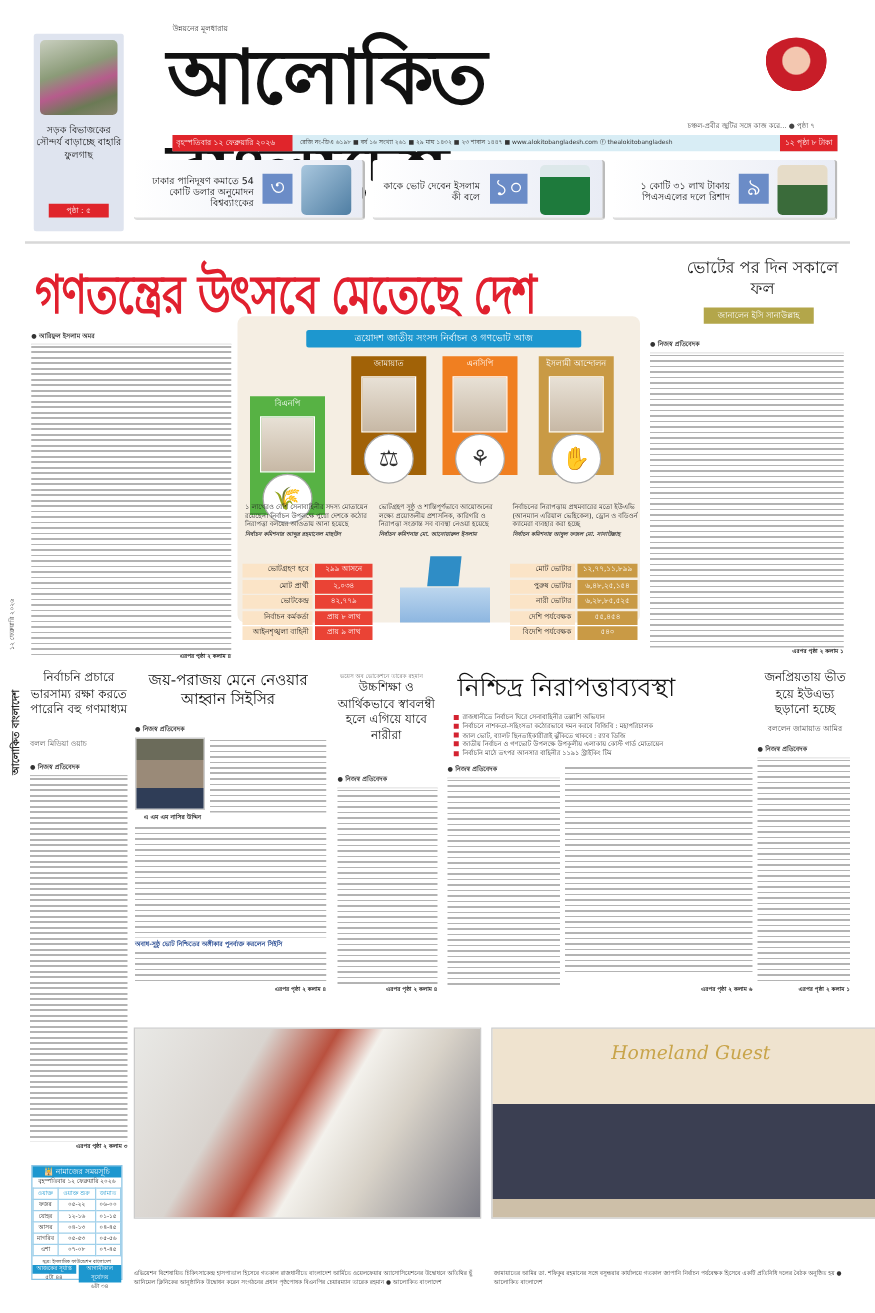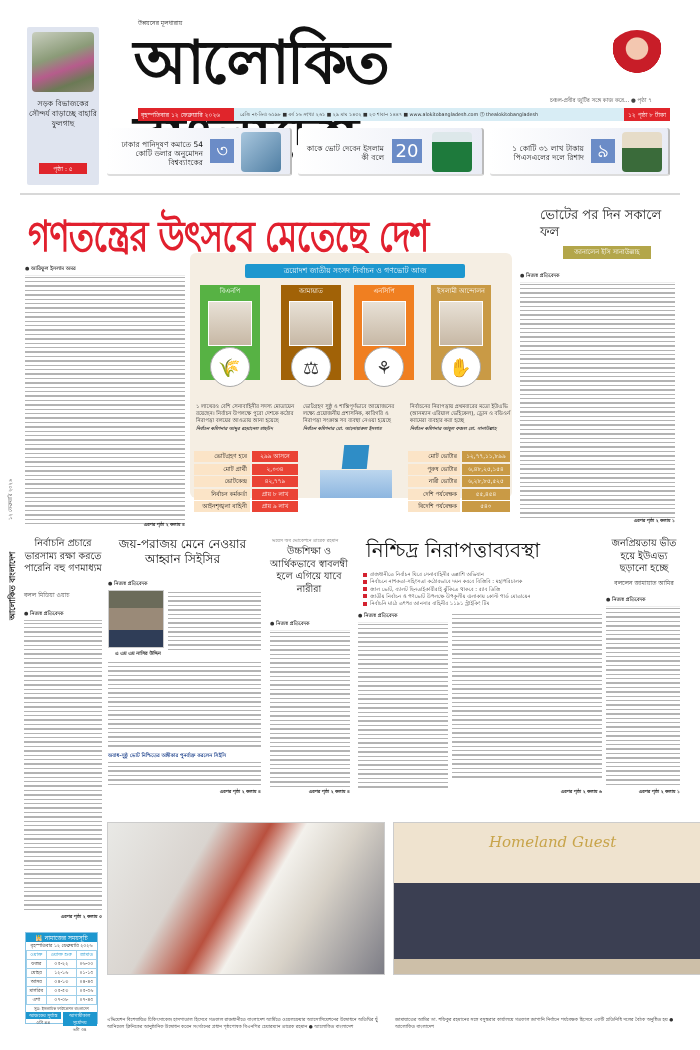--- a/index.html
+++ b/index.html
@@ -20,21 +20,21 @@
 #date-red{left:138px;top:108px;width:96px;height:13px;background:#e0252b;color:#fff;font-size:6px;line-height:13px;padding-left:3px}
 #reg-info{left:240px;top:108px;font-size:4.8px;color:#333;line-height:13px;white-space:nowrap}
 #price{left:624px;top:108px;width:46px;height:13px;background:#e0252b;color:#fff;font-size:6px;line-height:13px;text-align:center}
 .teaser{position:absolute;top:128px;height:48px;border-radius:3px;background:linear-gradient(90deg,#fff,#e9ecf5);border-right:2px solid #bbb;border-bottom:2px solid #ddd}
 .teaser .tt{position:absolute;font-size:7.5px;line-height:9px;text-align:right;color:#111}
 .teaser .num{position:absolute;top:11px;width:24px;height:24px;background:#6b8cc7;color:#fff;font-size:18px;text-align:center;line-height:24px}
 .teaser .thumb{position:absolute;top:4px;width:40px;height:40px;border-radius:4px}
 
 #rule{left:20px;top:193px;width:660px;height:2px;background:#d8d8d8}
 #headline{left:28px;top:203px;font-size:34px;font-weight:bold;color:#e1202e;letter-spacing:-1px;white-space:nowrap;transform:scaleY(1.25);transform-origin:top left}
-#sub-head{left:540px;top:206px;width:140px;text-align:left;font-size:13px;line-height:17px;color:#222}
+#sub-head{left:540px;top:206px;width:140px;text-align:center;font-size:13px;line-height:17px;color:#222}
 #sub-bar{left:563px;top:246px;width:88px;height:13px;background:#b3a64a;color:#fff;font-size:6.5px;line-height:13px;text-align:center}
 
 #elect-box{left:190px;top:253px;width:322px;height:245px;background:#f5eee3;border-radius:6px}
 #elect-title{left:245px;top:264px;width:220px;height:14px;background:#1d97cf;color:#fff;font-size:7.5px;line-height:14px;text-align:center;border-radius:2px}
 .party{position:absolute;top:285px;width:60px;height:95px}
 .party .pn{color:#fff;font-size:6.5px;text-align:center;line-height:13px}
 .party .ph{position:absolute;left:8px;top:16px;width:44px;height:45px;background:linear-gradient(#e8e1d6,#c7b8a5);border:1px solid #fff}
 .party .sym{position:absolute;left:10px;top:62px;width:40px;height:40px;border-radius:50%;background:#fff;border:1px solid #aaa;text-align:center;line-height:40px;font-size:18px;color:#333}
 .quote{position:absolute;top:403px;width:102px;font-size:5.3px;line-height:7px;color:#222}
 .quote .src{font-size:4.6px;font-style:italic;font-weight:bold;color:#333;margin-top:1px}
@@ -77,21 +77,21 @@
 <div id="reg-info" class="abs">রেজি নং-ডিএ ৬১৯৮ ■ বর্ষ ১৬ সংখ্যা ২৬১ ■ ২৯ মাঘ ১৪৩২ ■ ২৩ শাবান ১৪৪৭ ■ www.alokitobangladesh.com  ⓕ thealokitobangladesh</div>
 <div id="price" class="abs">১২ পৃষ্ঠা ৮ টাকা</div>
 
 <div class="teaser" style="left:107px;width:185px">
   <div class="tt" style="left:4px;top:12px;width:92px">ঢাকার পানিদূষণ কমাতে 54 কোটি ডলার অনুমোদন বিশ্বব্যাংকের</div>
   <div class="num" style="left:103px">৩</div>
   <div class="thumb" style="left:134px;background:linear-gradient(135deg,#a9c7de,#4f7ea3)"></div>
 </div>
 <div class="teaser" style="left:298px;width:186px">
   <div class="tt" style="left:4px;top:16px;width:82px">কাকে ভোট দেবেন ইসলাম কী বলে</div>
-  <div class="num" style="left:94px;width:30px">20</div>
+  <div class="num" style="left:94px;width:30px">১০</div>
   <div class="thumb" style="left:134px;background:linear-gradient(#dde8ea 0 25%,#1e7a3c 25%)"></div>
 </div>
 <div class="teaser" style="left:490px;width:180px">
   <div class="tt" style="left:4px;top:16px;width:90px">১ কোটি ৩১ লাখ টাকায় পিএসএলের দলে রিশাদ</div>
   <div class="num" style="left:101px">৯</div>
   <div class="thumb" style="left:132px;background:linear-gradient(#e6dcc8 0 40%,#3a6b3a 40%)"></div>
 </div>
 
 <div id="rule" class="abs"></div>
 
@@ -103,21 +103,21 @@
 <div class="lines" style="left:25px;top:275px;width:160px;height:250px"></div>
 <div class="abs cont" style="left:25px;top:522px;width:160px">এরপর পৃষ্ঠা ২ কলাম ৪</div>
 
 <div class="abs byline" style="left:520px;top:272px;width:155px">● নিজস্ব প্রতিবেদক</div>
 <div class="lines" style="left:520px;top:282px;width:155px;height:236px"></div>
 <div class="abs cont" style="left:520px;top:518px;width:155px">এরপর পৃষ্ঠা ২ কলাম ১</div>
 
 <div id="elect-box" class="abs"></div>
 <div id="elect-title" class="abs">ত্রয়োদশ জাতীয় সংসদ নির্বাচন ও গণভোট আজ</div>
 <div id="parties">
-    <div class="party" style="left: 200px; background: rgb(87, 178, 68);">
+    <div class="party" style="left: 200px; background: rgb(87, 178, 68); margin-top: 32px;">
       <div class="pn">বিএনপি</div>
       <div class="ph"></div>
       <div class="sym">🌾</div>
     </div>
     <div class="party" style="left: 281px; background: #a16207;">
       <div class="pn">জামায়াত</div>
       <div class="ph"></div>
       <div class="sym">⚖</div>
     </div>
     <div class="party" style="left: 354px; background: rgb(240, 127, 33);">

